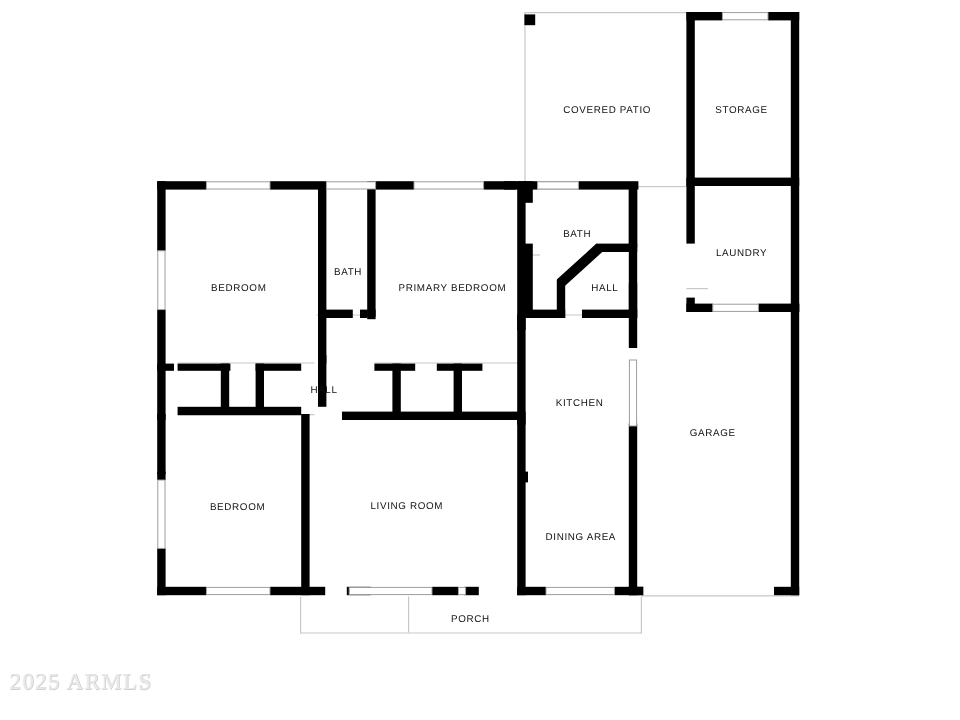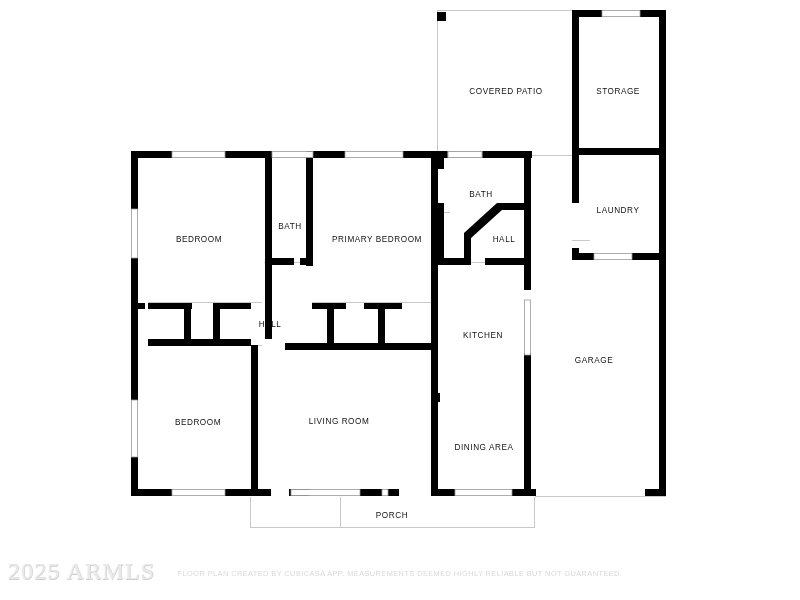--- a/index.html
+++ b/index.html
@@ -44,21 +44,21 @@
     letter-spacing: 0.42px;
     color: #d8d8d8;
     white-space: nowrap;
     user-select: none;
   }
   .watermark {
     position: absolute;
     left: 8px;
     top: 558px;
     font-family: "Liberation Serif", serif;
-    font-size: 24px;
+    font-size: 19px;
     letter-spacing: 1.2px;
     color: #e9e9e9;
     text-shadow:
        0.6px 0 0 #c9c9c9,
       -0.6px 0 0 #f4f4f4,
        0 0.7px 0 #cfcfcf;
     user-select: none;
   }
 </style>
 </head>
@@ -215,14 +215,13 @@
       <text class="room-label" x="594" y="361">GARAGE</text>
       <text class="room-label" x="198" y="423">BEDROOM</text>
       <text class="room-label" x="339" y="422">LIVING ROOM</text>
       <text class="room-label" x="484" y="448">DINING AREA</text>
       <text class="room-label" x="392" y="516">PORCH</text>
     </g>
 
   </svg>
 
   <div class="watermark">2025 ARMLS</div>
-  <div class="footer-note">FLOOR PLAN CREATED BY CUBICASA APP. MEASUREMENTS DEEMED HIGHLY RELIABLE BUT NOT GUARANTEED.</div>
 </div>
 
 </body></html>

